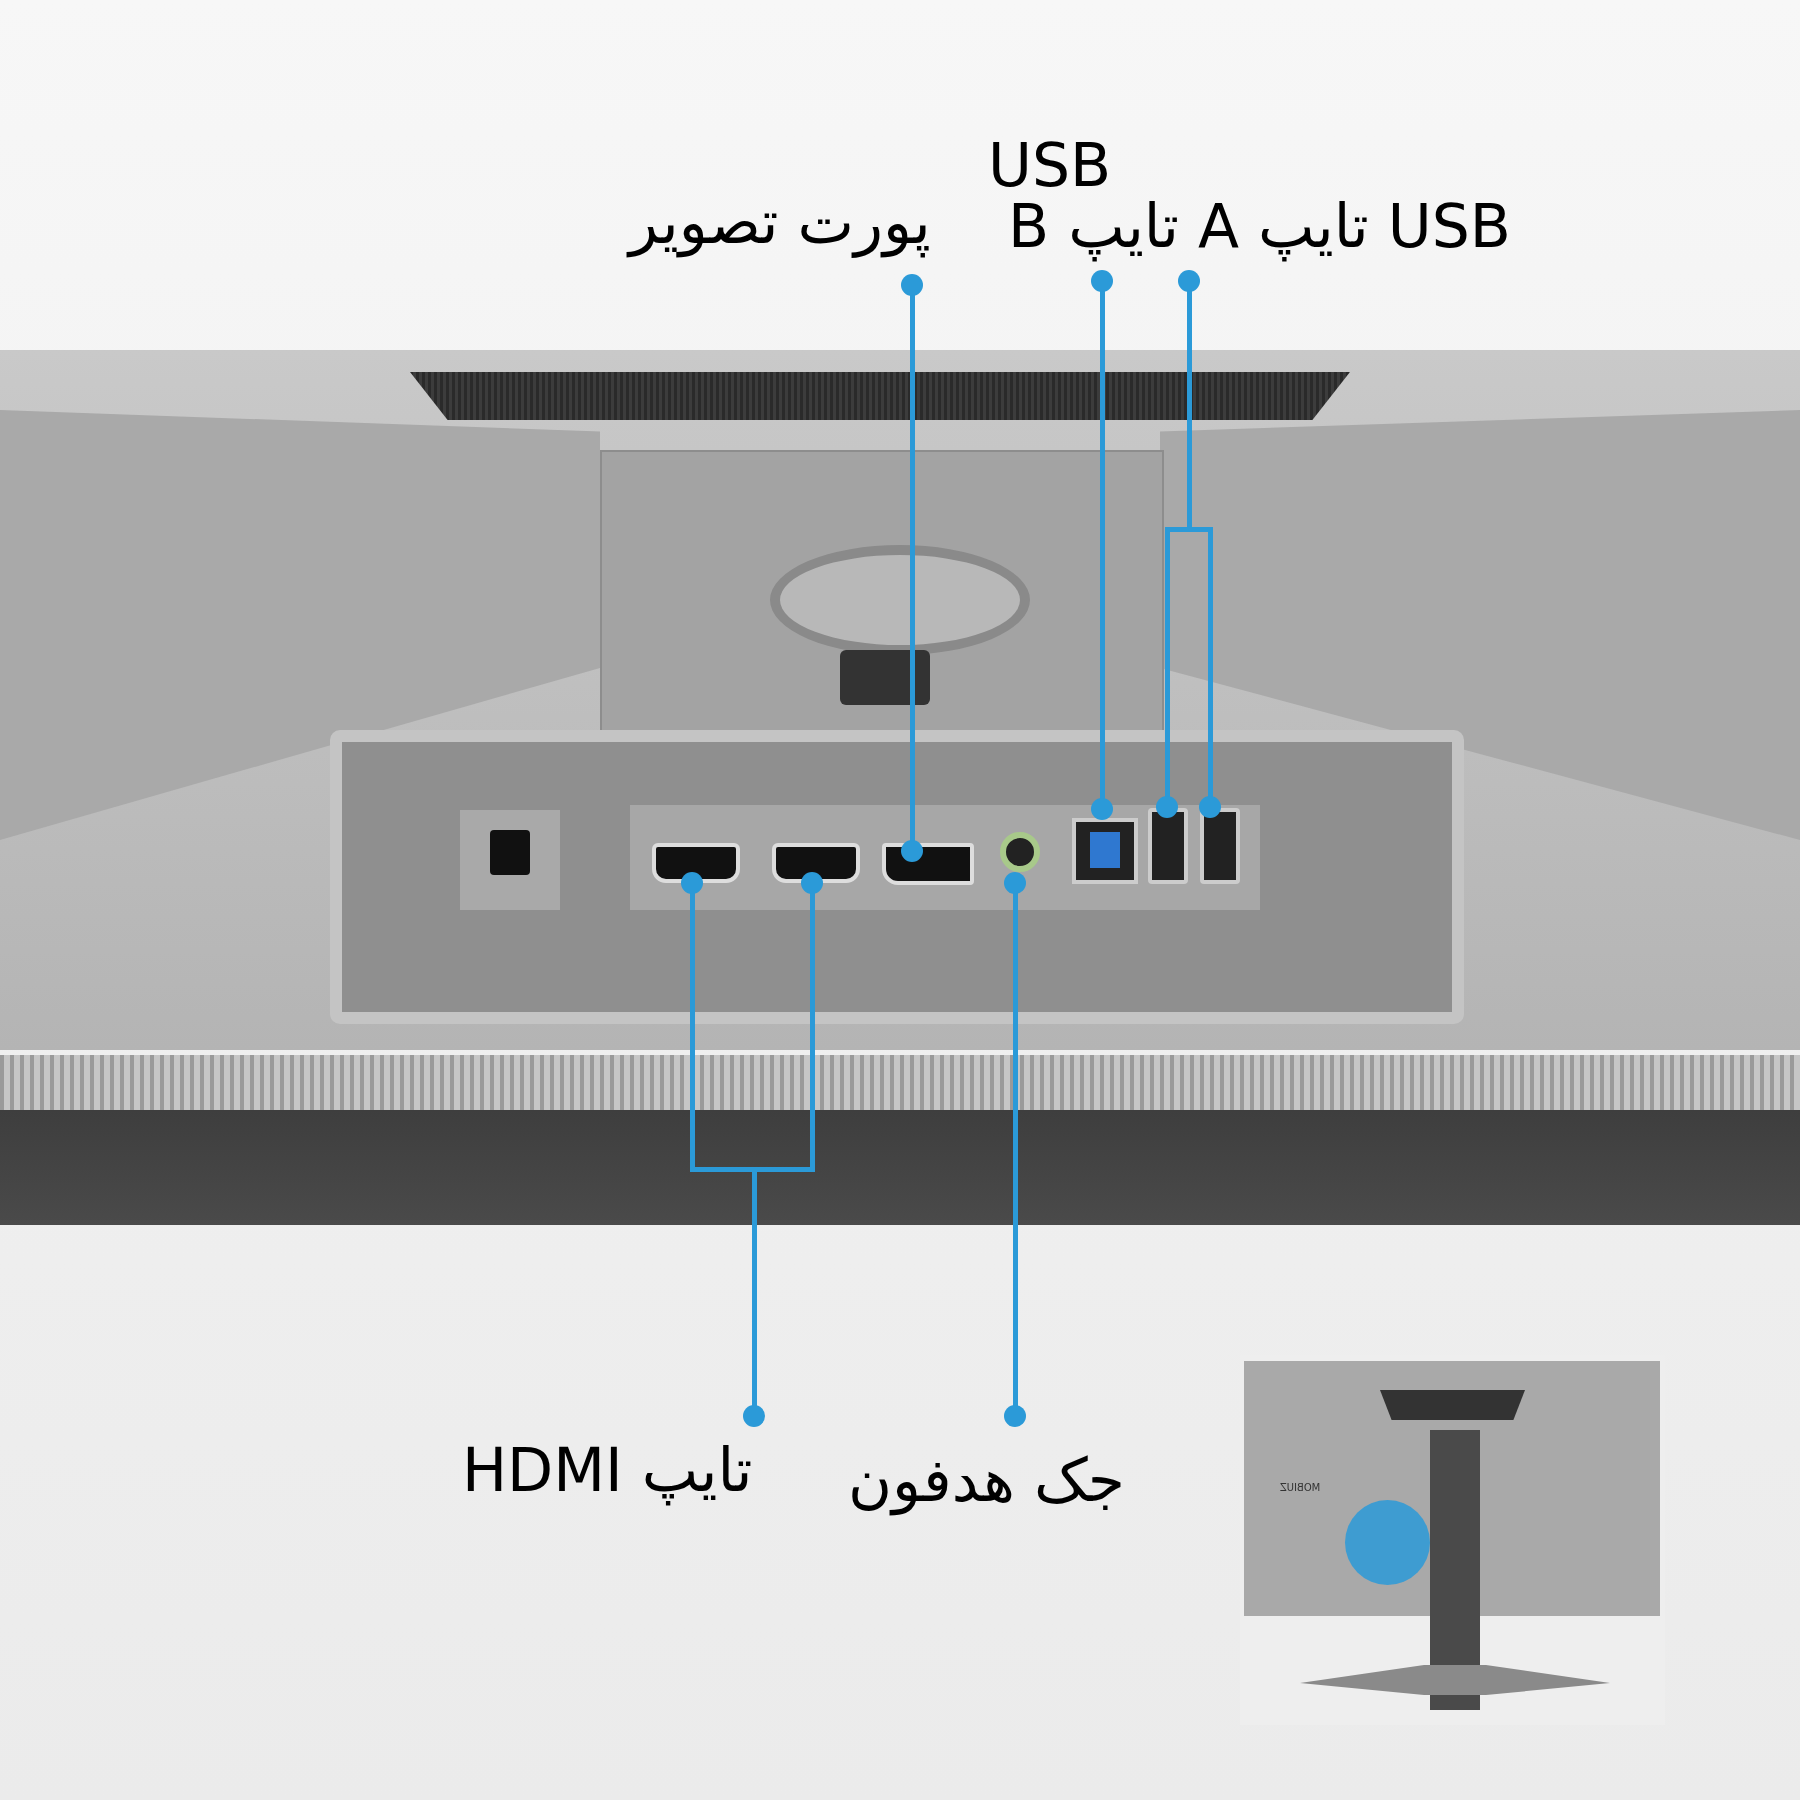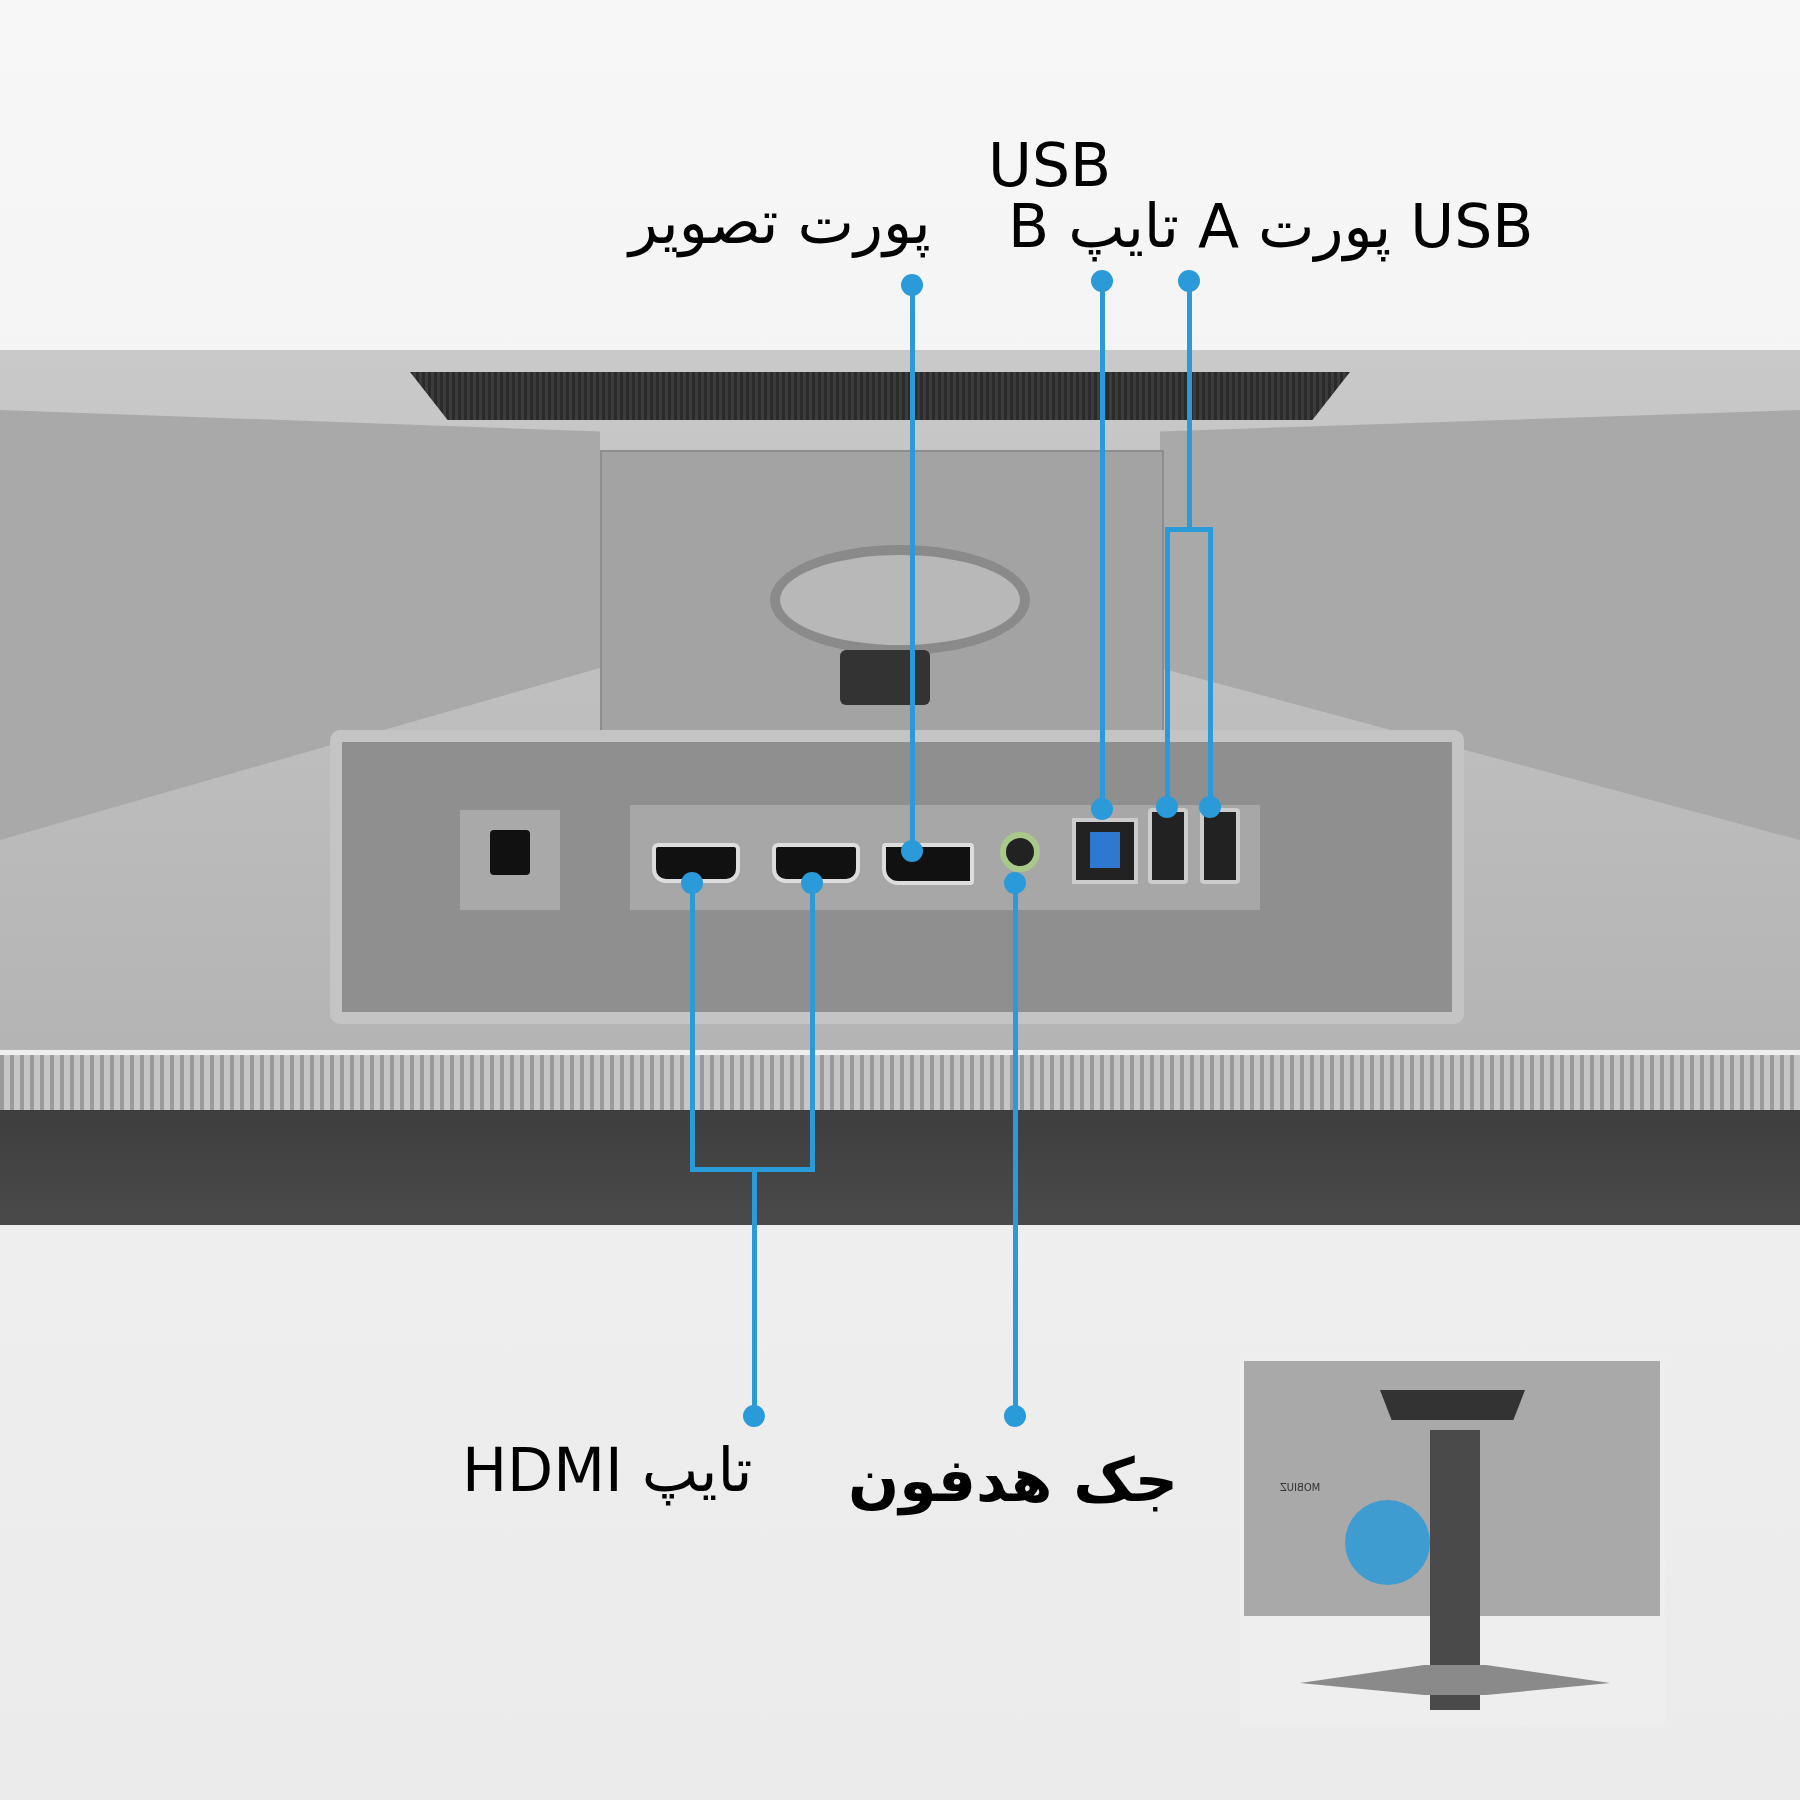--- a/index.html
+++ b/index.html
@@ -71,23 +71,23 @@
 <div class="dot" style="left:801px;top:872px;"></div>
 <div class="dot" style="left:743px;top:1405px;"></div>
 
 <div class="vline" style="left:1013px;top:880px;height:535px;"></div>
 <div class="dot" style="left:1004px;top:872px;"></div>
 <div class="dot" style="left:1004px;top:1405px;"></div>
 
 <div class="label" dir="rtl" style="left:605px;top:192px;margin-left:24px;">پورت تصویر</div>
 <div class="label" style="left:988px;top:126px;margin-top:9px;">USB</div>
 <div class="label" dir="rtl" style="left:1008px;top:196px;">تایپ B</div>
-<div class="label" dir="rtl" style="left:1198px;top:196px;">USB پورت A</div>
+<div class="label" dir="rtl" style="left:1198px;top:196px;">USB تایپ A</div>
 <div class="label" dir="rtl" style="left:462px;top:1440px;">تایپ HDMI</div>
-<div class="label" dir="rtl" style="left:848px;top:1450px;font-weight:bold;">جک هدفون</div>
+<div class="label" dir="rtl" style="left:848px;top:1450px;">جک هدفون</div>
 
 <div class="abs" style="left:1240px;top:1355px;width:425px;height:370px;background:#eee;">
   <div class="abs" style="left:4px;top:6px;width:416px;height:255px;background:#a9a9a9;"></div>
   <div class="abs" style="left:140px;top:35px;width:145px;height:30px;background:#333;clip-path:polygon(0 0,100% 0,92% 100%,8% 100%);"></div>
   <div class="abs" style="left:190px;top:75px;width:50px;height:280px;background:#4a4a4a;"></div>
   <div class="abs" style="left:60px;top:310px;width:310px;height:30px;background:#8a8a8a;clip-path:polygon(0 60%,40% 0,60% 0,100% 60%,60% 100%,40% 100%);"></div>
   <div class="abs" style="left:105px;top:145px;width:85px;height:85px;border-radius:50%;background:rgba(43,154,216,0.85);"></div>
   <div class="abs" style="left:40px;top:127px;font-size:10px;color:#333;transform:scaleX(-1);font-family:'DejaVu Sans',sans-serif;">MOBIUZ</div>
 </div>
 

